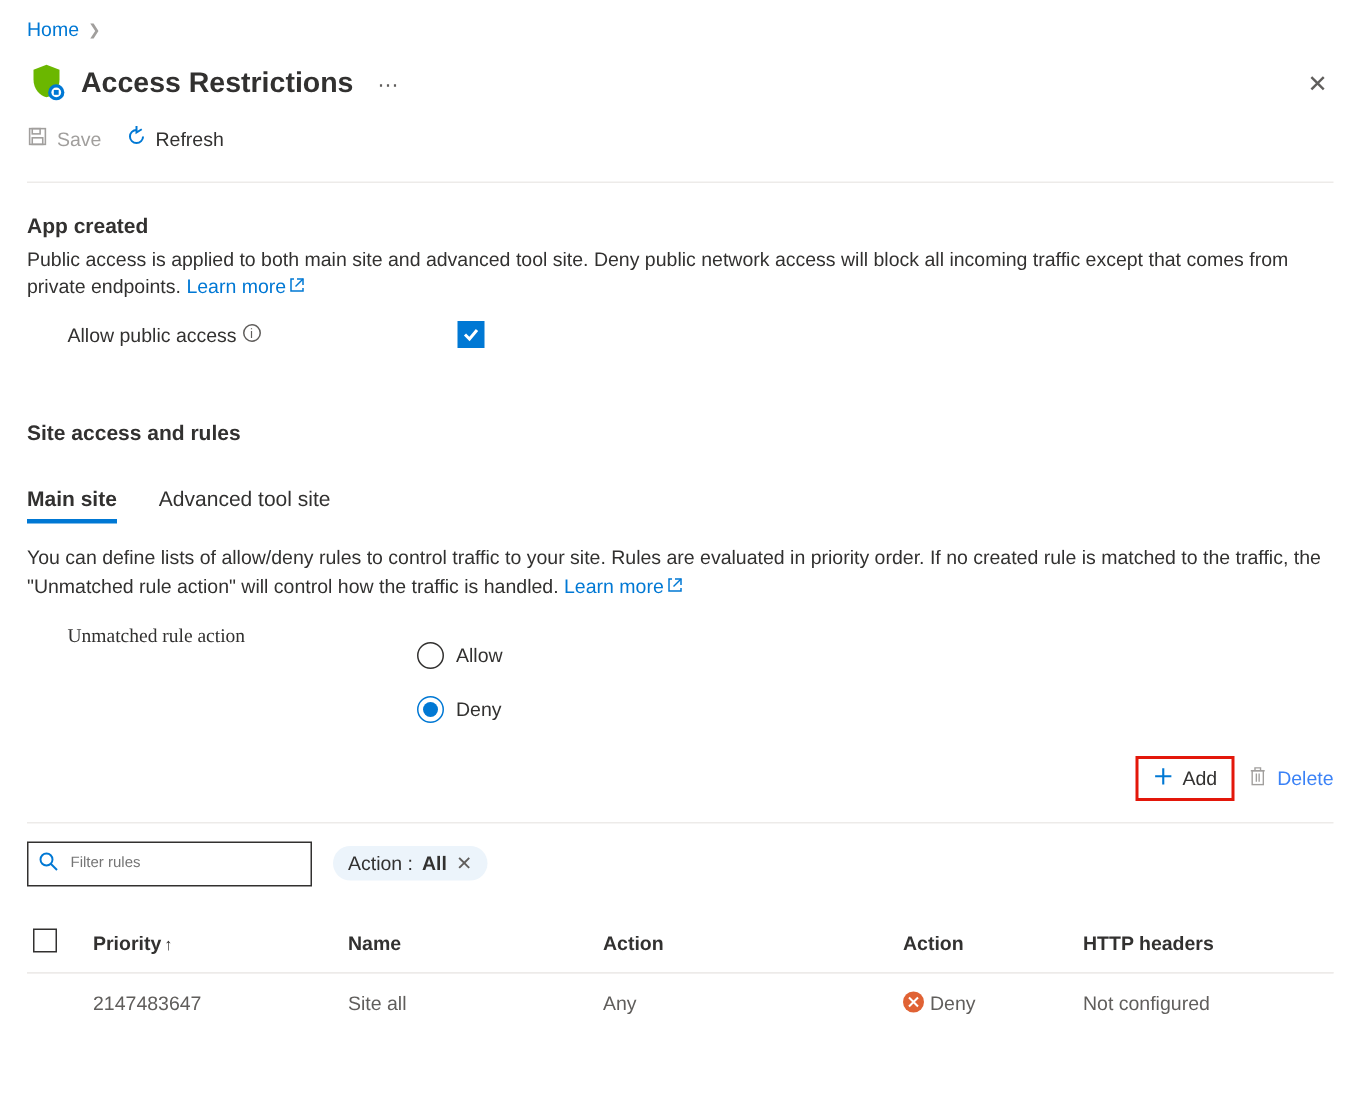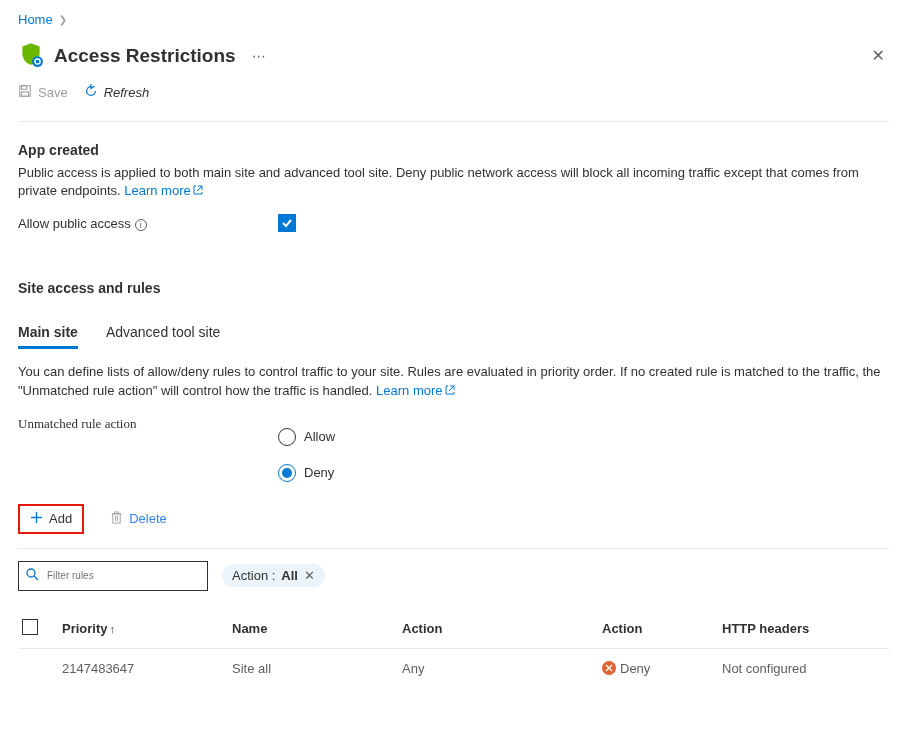--- a/index.html
+++ b/index.html
@@ -27,42 +27,42 @@
   .close-x { margin-left: auto; color: #605e5c; font-size: 16px; cursor: pointer; padding: 4px;}
   .toolbar {
     display: flex;
     gap: 16px;
     padding: 14px 0 20px 0;
     border-bottom: 1px solid #edebe9;
     font-size: 13px;
   }
   .toolbar-btn { display: flex; align-items: center; gap: 6px; }
   .toolbar-btn.disabled { color: #a19f9d; }
-  .toolbar-btn.enabled { color: #323130; cursor: pointer; font-style: italic; }
+  .toolbar-btn.enabled { color: #323130; cursor: pointer; }
   .toolbar-btn svg { width: 14px; height: 14px; }
   h3.section { font-size: 14px; font-weight: 600; margin: 20px 0 6px 0; }
   .desc { font-size: 13px; color: #323130; line-height: 1.4; max-width: 870px;}
   .ext-icon { width: 10px; height: 10px; display:inline-block; vertical-align: baseline; margin-left:2px;}
   .row { display: flex; align-items: center; margin-top: 14px;}
-  .row-label { width: 260px; display: flex; align-items: flex-end; gap: 4px;}
+  .row-label { width: 260px; display: flex; align-items: flex-start; gap: 4px; margin-left: 27px;}
   .info-icon { width: 12px; height: 12px; border: 1px solid #605e5c; border-radius: 50%; display:inline-flex; align-items:center; justify-content:center; font-size:9px; color:#605e5c;}
   .checkbox {
     width: 18px; height: 18px; background: #0078d4; display:flex; align-items:center; justify-content:center; cursor:pointer;
   }
   .checkbox svg { width: 12px; height:12px; }
   .tabs { display: flex; gap: 28px; margin-top: 28px; border-bottom: 0; }
   .tab { font-size: 14px; padding-bottom: 6px; cursor:pointer; }
   .tab.active { font-weight: 600; border-bottom: 3px solid #0078d4; color:#323130;}
   .tab.inactive { color: #323130; }
   .radio-group { display:flex; flex-direction:column; gap: 18px; margin-left: 260px; margin-top: -4px;}
   .radio-item { display:flex; align-items:center; gap:8px; position:relative;}
   .radio { width:18px; height:18px; border:1px solid #323130; border-radius:50%; display:flex; align-items:center; justify-content:center;}
   .radio.selected { border-color: #0078d4;}
   .radio.selected::after { content:""; width:10px; height:10px; background:#0078d4; border-radius:50%;}
-  .rule-toolbar { display:flex; gap:26px; margin-top:22px; align-items:center;}
+  .rule-toolbar { display:flex; gap:9px; margin-top:22px; align-items:center;justify-content:flex-end;}
   .add-btn {
     display:flex; align-items:center; gap:6px; padding: 5px 10px;
     border: 2px solid #e3170a; cursor:pointer; font-size:13px;
   }
   .add-btn svg { width:13px; height:13px; }
   .delete-btn { display:flex; align-items:center; gap:6px; color:#3b82f6; font-size:13px;}
   .delete-btn svg { width:13px; height:13px; }
   .filter-row { display:flex; gap:14px; margin-top:14px; align-items:center; border-top:1px solid #edebe9; padding-top:12px;}
   .filter-input {
     display:flex; align-items:center; gap:6px;

